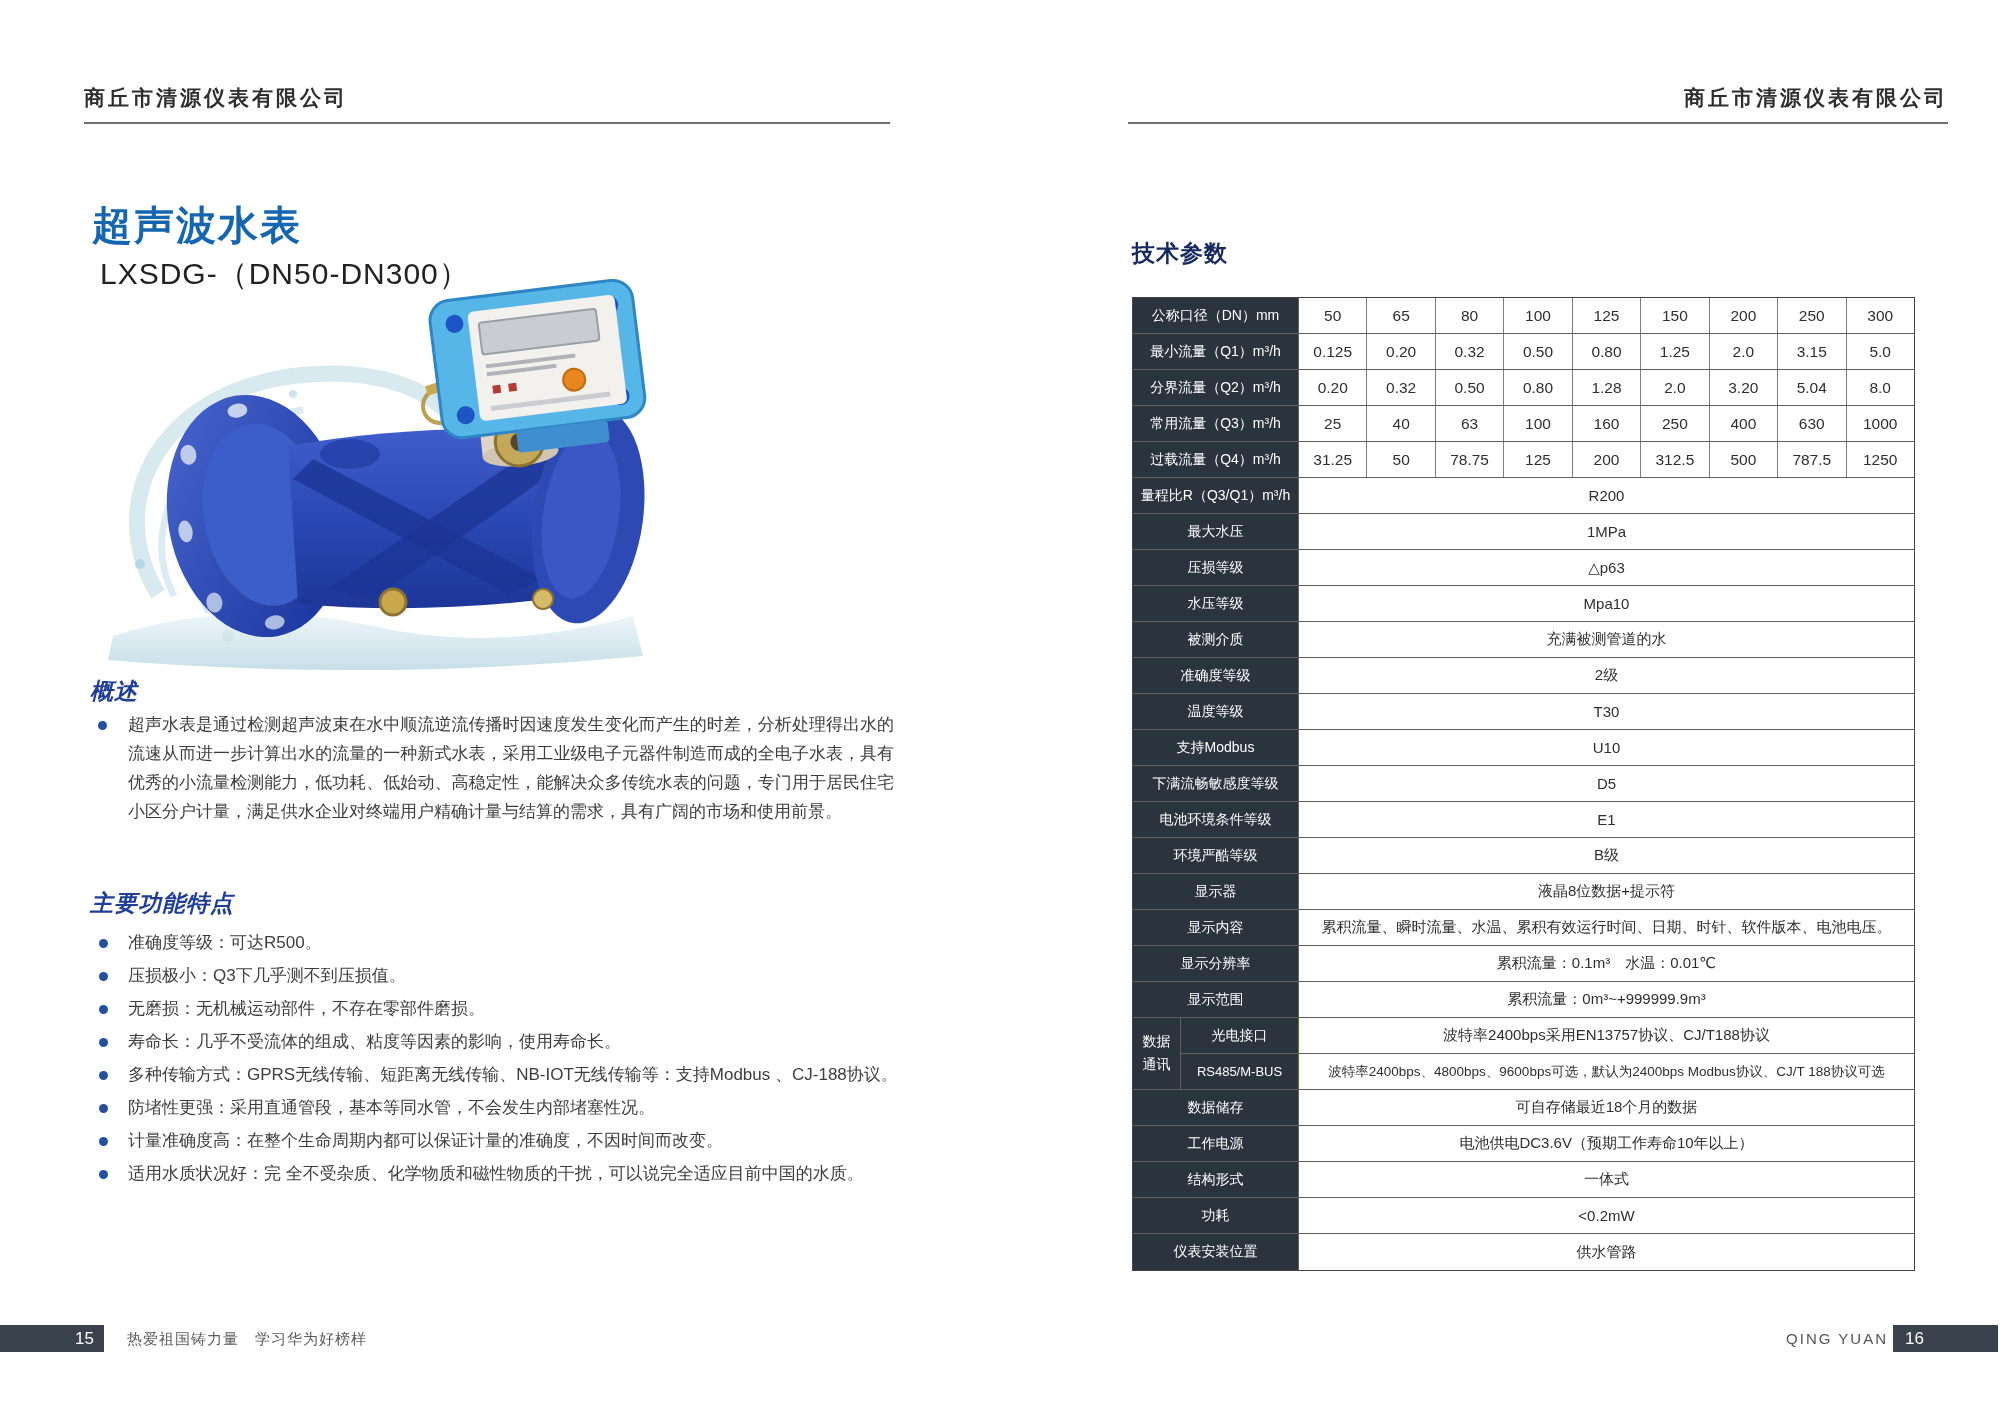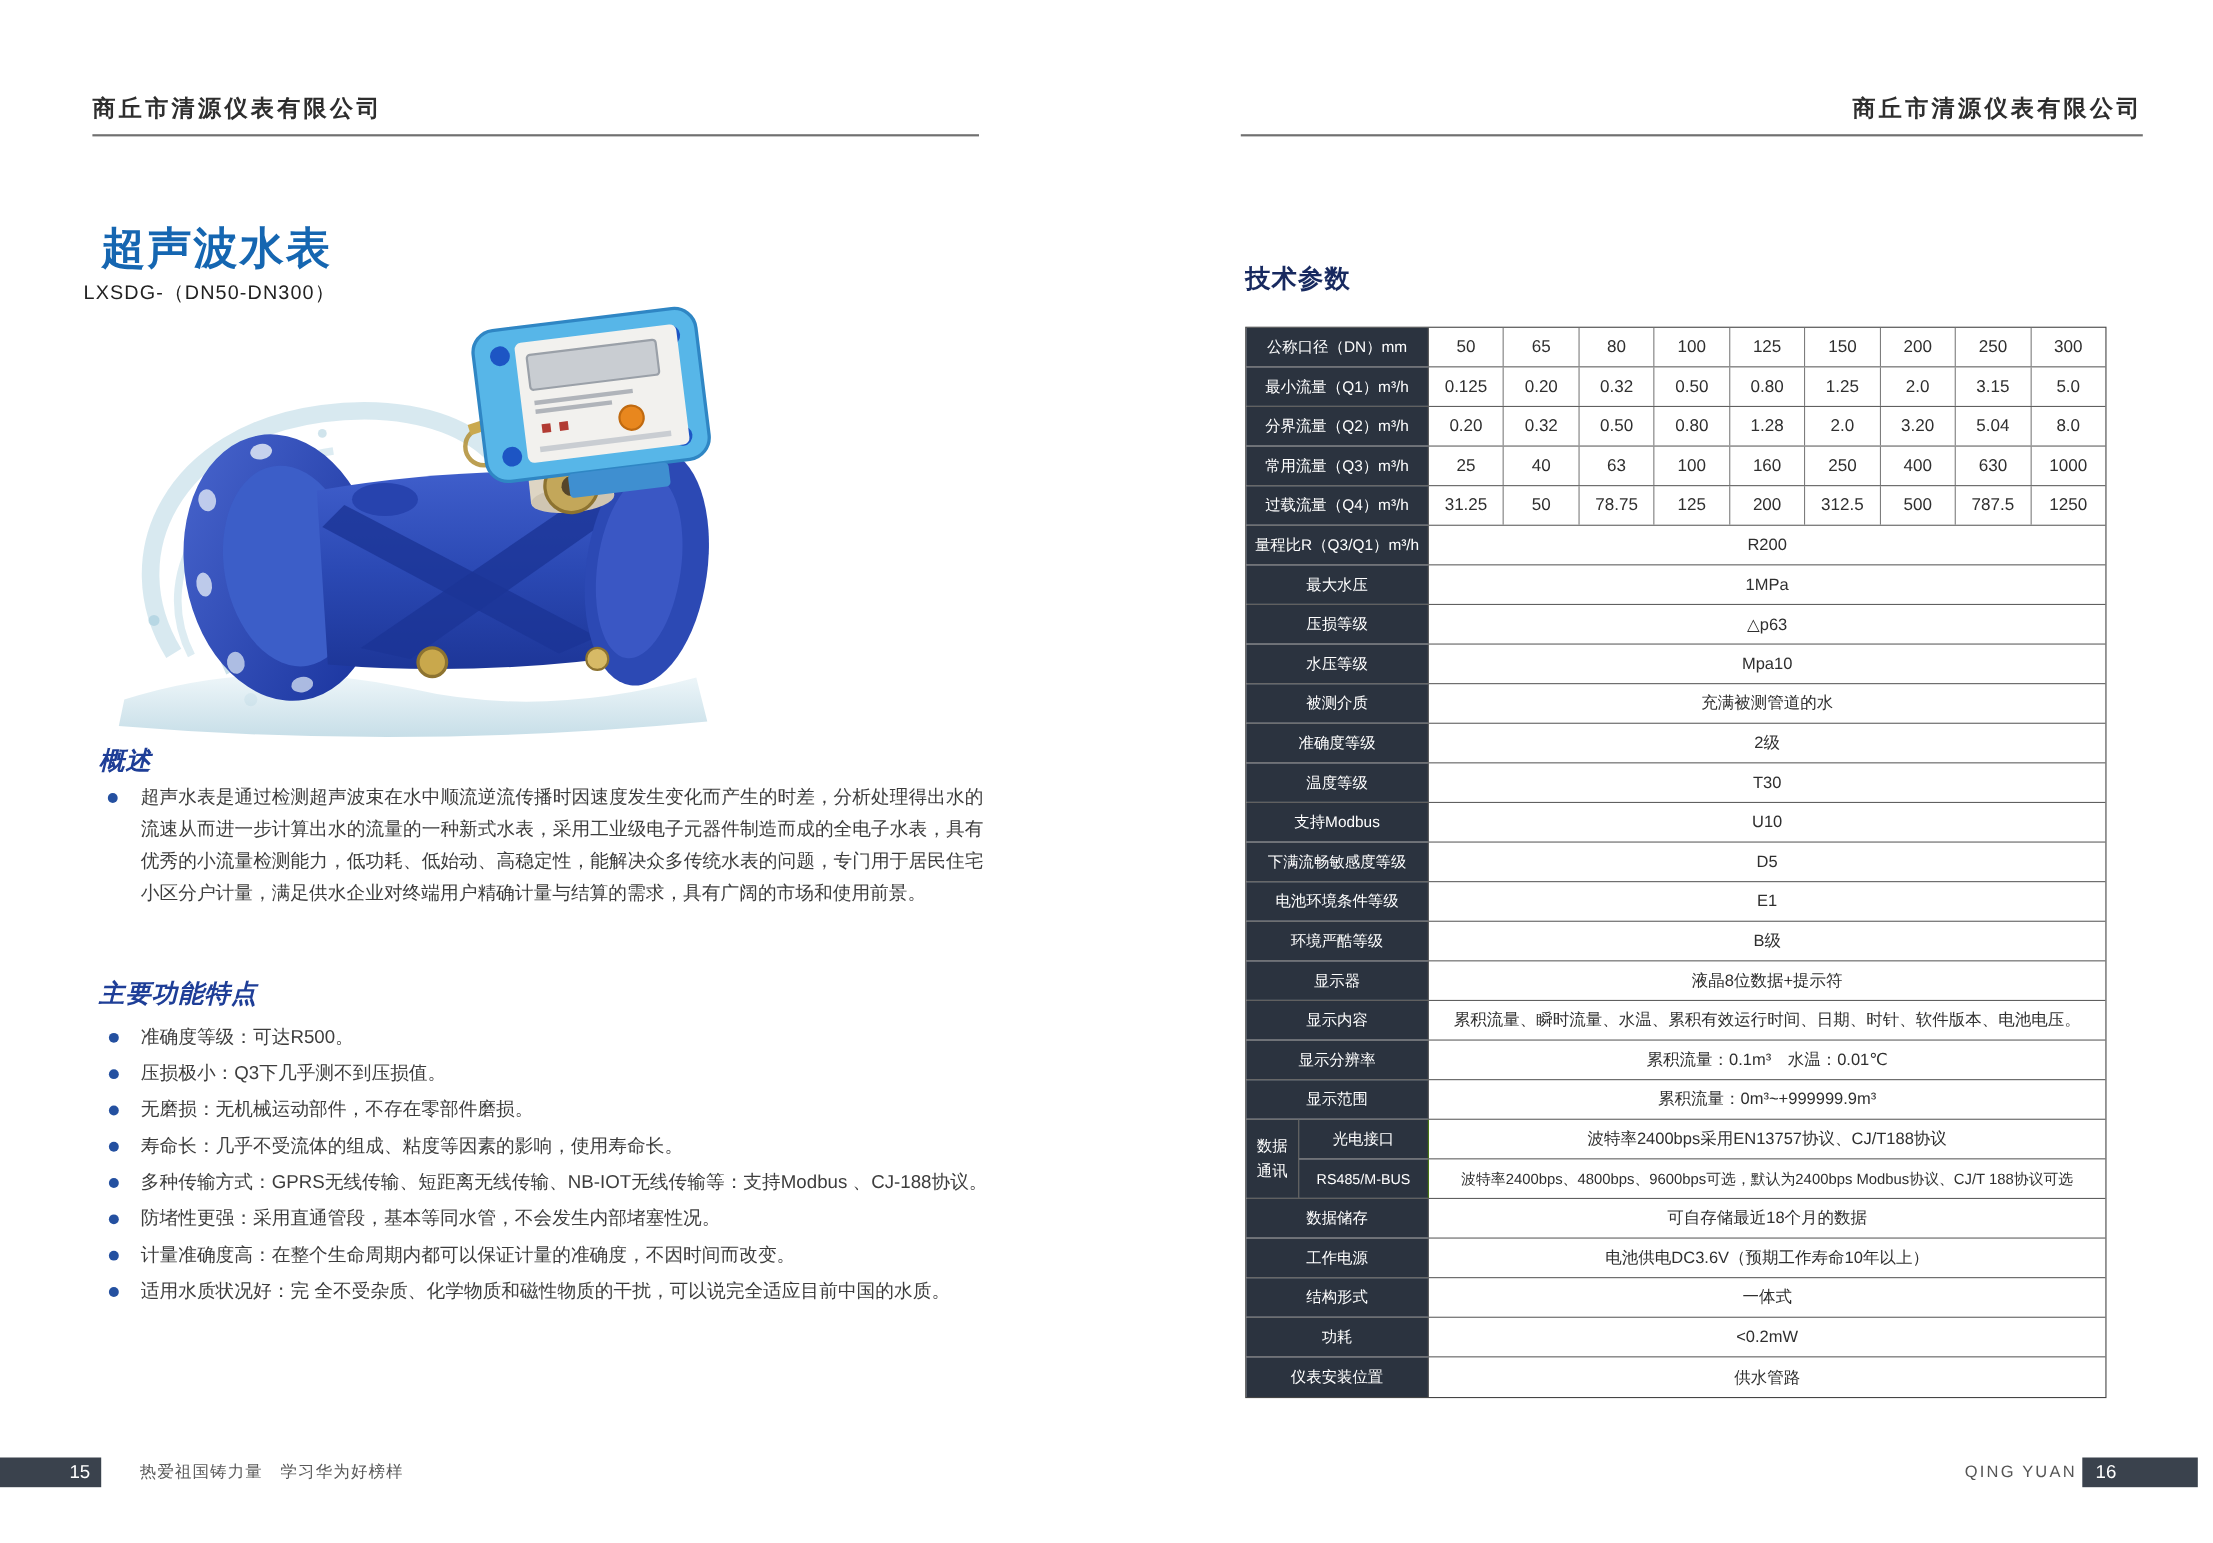--- a/index.html
+++ b/index.html
@@ -10,36 +10,36 @@
   
   .company-hdr { top:84px; font-size:21px; font-weight:bold; letter-spacing:3px; color:#2e2e2e; }
   .hdr-left { left:84px; }
   .hdr-right { right:64px; }
   .hdr-rule { top:122px; height:2px; background:#707070; }
   .rule-left { left:84px; width:806px; }
   .rule-right { left:1128px; width:820px; }
 
   
   .product-title { left:92px; top:198px; font-size:40px; font-weight:bold; letter-spacing:2px; color:#1566b1; }
-  .product-model { left:76px; top:254px; font-size:18px; color:#222; letter-spacing:1px; }
+  .product-model { left:100px; top:254px; font-size:30px; color:#222; letter-spacing:1px; }
   .product-art { left:88px; top:264px; }
 
   .sec-heading { font-size:23px; font-weight:bold; color:#1e3e97; letter-spacing:1px;font-style:italic; }
   .overview-heading { left:90px; top:676px; }
   .overview-wrap { left:98px; top:710px; width:800px; }
   .overview-dot { position:absolute; left:0; top:11px; width:9px; height:9px; border-radius:50%; background:#2450a0; }
   .overview-text { margin-left:30px; width:766px; font-size:17px; line-height:29px; color:#3d3d3d; text-align:justify; }
 
   .features-heading { left:90px; top:888px; }
   .features-list { left:98px; top:928px; width:800px; list-style:none; }
   .features-list li { position:relative; padding-left:30px; font-size:17px; line-height:30px; color:#3d3d3d; margin-bottom:3px; }
   .features-list li::before { content:""; position:absolute; left:1px; top:11px; width:9px; height:9px; border-radius:50%; background:#2450a0; }
 
   .footer-box { top:1325px; height:27px; background:#3a424d; color:#fff; font-size:17px; line-height:27px; }
-  .footer-box-left { left:0; width:92px; text-align:right; padding-right:10px; }
+  .footer-box-left { left:0; width:104px; text-align:right; padding-right:10px; }
   .footer-slogan { left:127px; top:1325px; line-height:27px; font-size:15px; color:#5a5a5a; letter-spacing:1px; }
   .footer-brand { right:124px; top:1325px; line-height:27px; font-size:15px; color:#555; letter-spacing:2px; }
   .footer-box-right { left:1893px; width:105px; text-align:left; padding-left:12px; }
 
   
   .tech-heading { left:1132px; top:238px; font-size:23px; font-weight:bold; color:#17295f; letter-spacing:1px; }
 
   .spec-table { left:1132px; top:297px; width:783px; border:1px solid #454545; background:#fff; }
   .srow { display:flex; height:36px; border-bottom:1px solid #606060; }
   .spec-table > div:last-child { border-bottom:none; }

